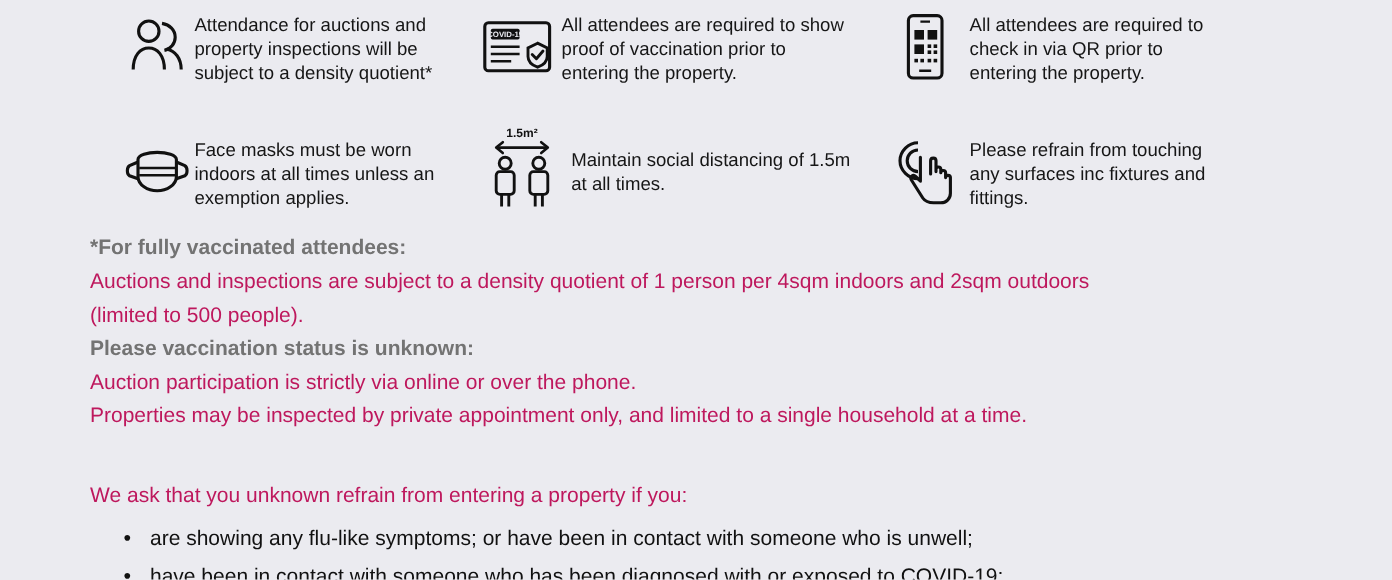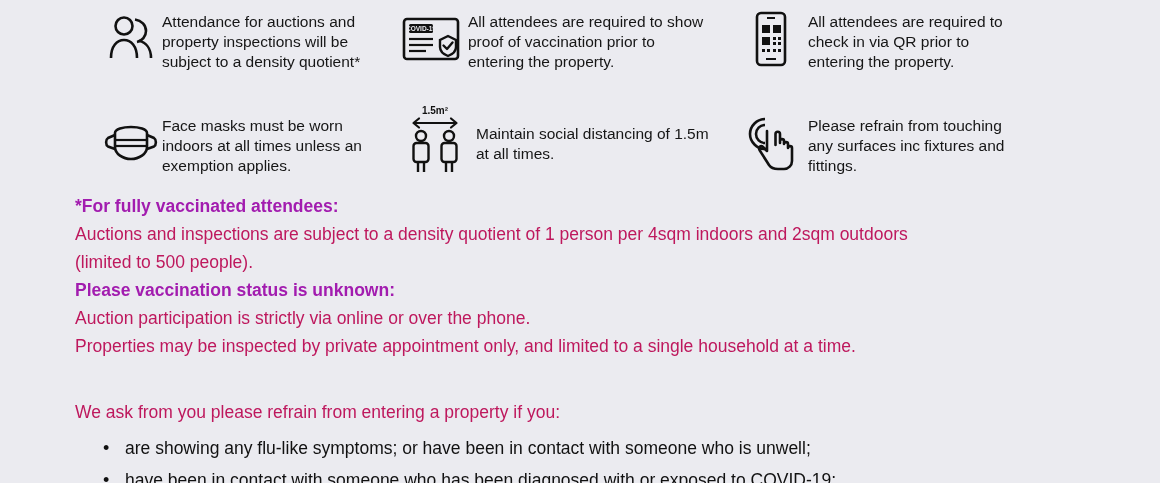--- a/index.html
+++ b/index.html
@@ -64,21 +64,21 @@
   .body-copy {
     position: absolute;
     left: 75px;
     top: 192px;
     width: 1020px;
   }
   .lead-bold {
     font-size: 17.5px;
     line-height: 28px;
     font-weight: bold;
-    color: #a21caf;
+    color: #737373;
     margin: 0;
   }
   .lead-normal {
     font-size: 17.5px;
     line-height: 28px;
     color: #be185d;
     margin: 0;
   }
   .spacer-lg {
     height: 38px;
@@ -219,20 +219,20 @@
   <div class="body-copy">
     <p class="lead-bold">*For fully vaccinated attendees:</p>
     <p class="lead-normal">Auctions and inspections are subject to a density quotient of 1 person per 4sqm indoors and 2sqm outdoors</p>
     <p class="lead-normal">(limited to 500 people).</p>
     <p class="lead-bold">Please vaccination status is unknown:</p>
     <p class="lead-normal">Auction participation is strictly via online or over the phone.</p>
     <p class="lead-normal">Properties may be inspected by private appointment only, and limited to a single household at a time.</p>
 
     <div class="spacer-lg"></div>
 
-    <p class="lead-normal">We ask from you please refrain from entering a property if you:</p>
+    <p class="lead-normal">We ask that you unknown refrain from entering a property if you:</p>
     <ul class="bullets">
       <li>are showing any flu-like symptoms; or have been in contact with someone who is unwell;</li>
       <li>have been in contact with someone who has been diagnosed with or exposed to COVID-19;</li>
     </ul>
   </div>
 
 </div>
 
 </body></html>

